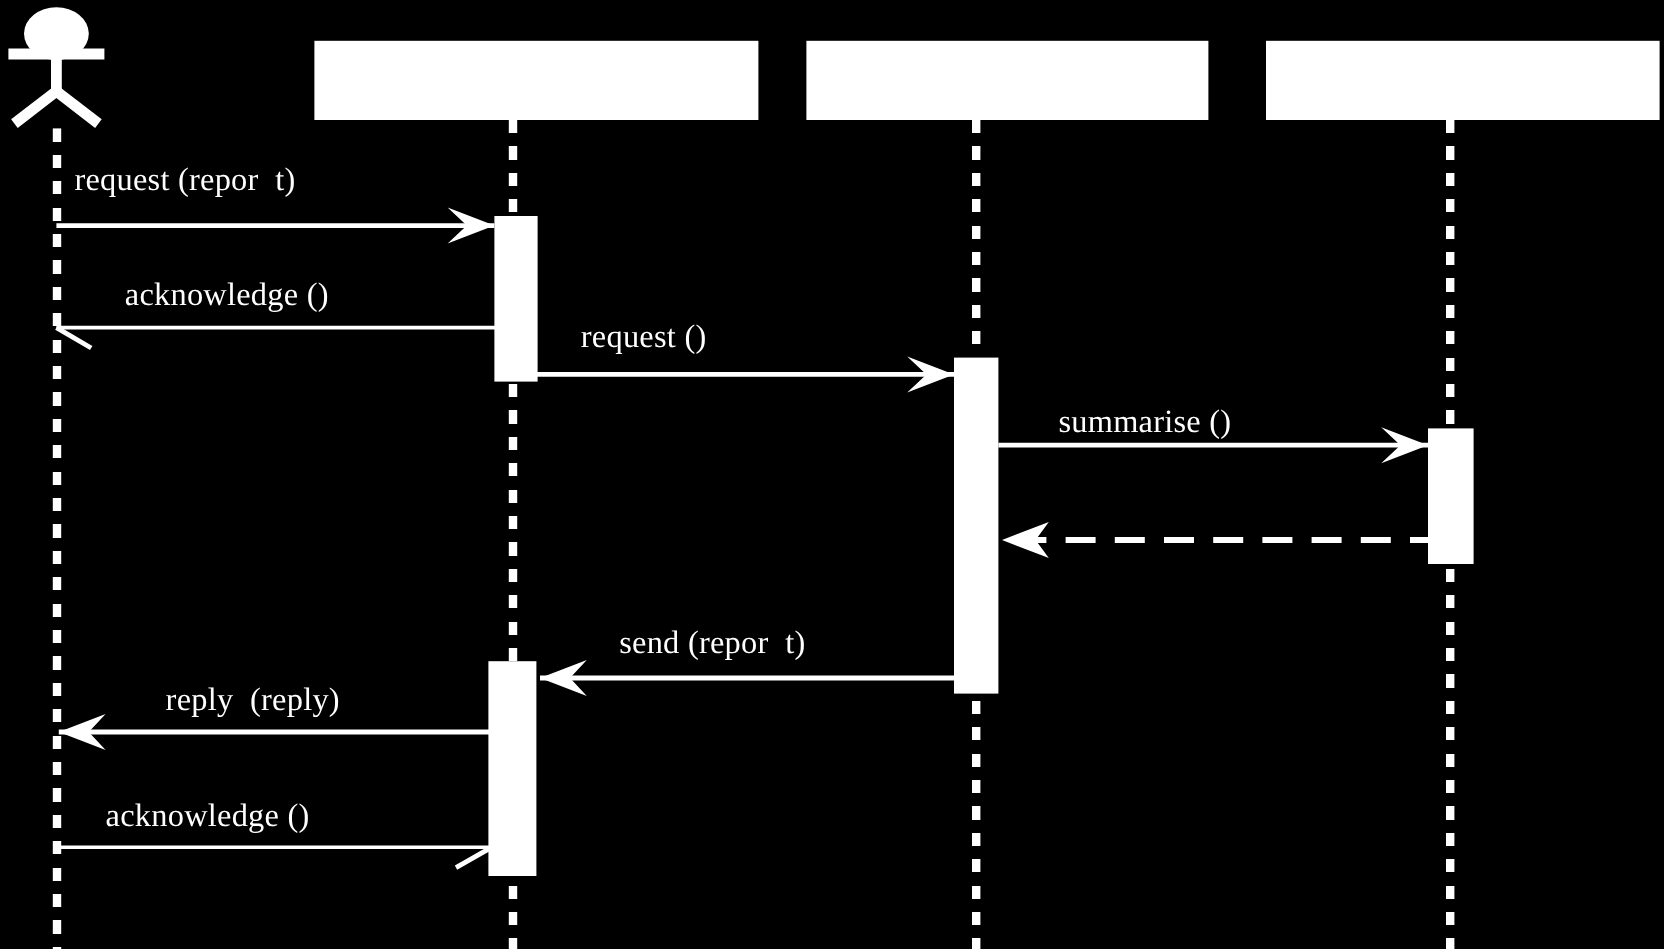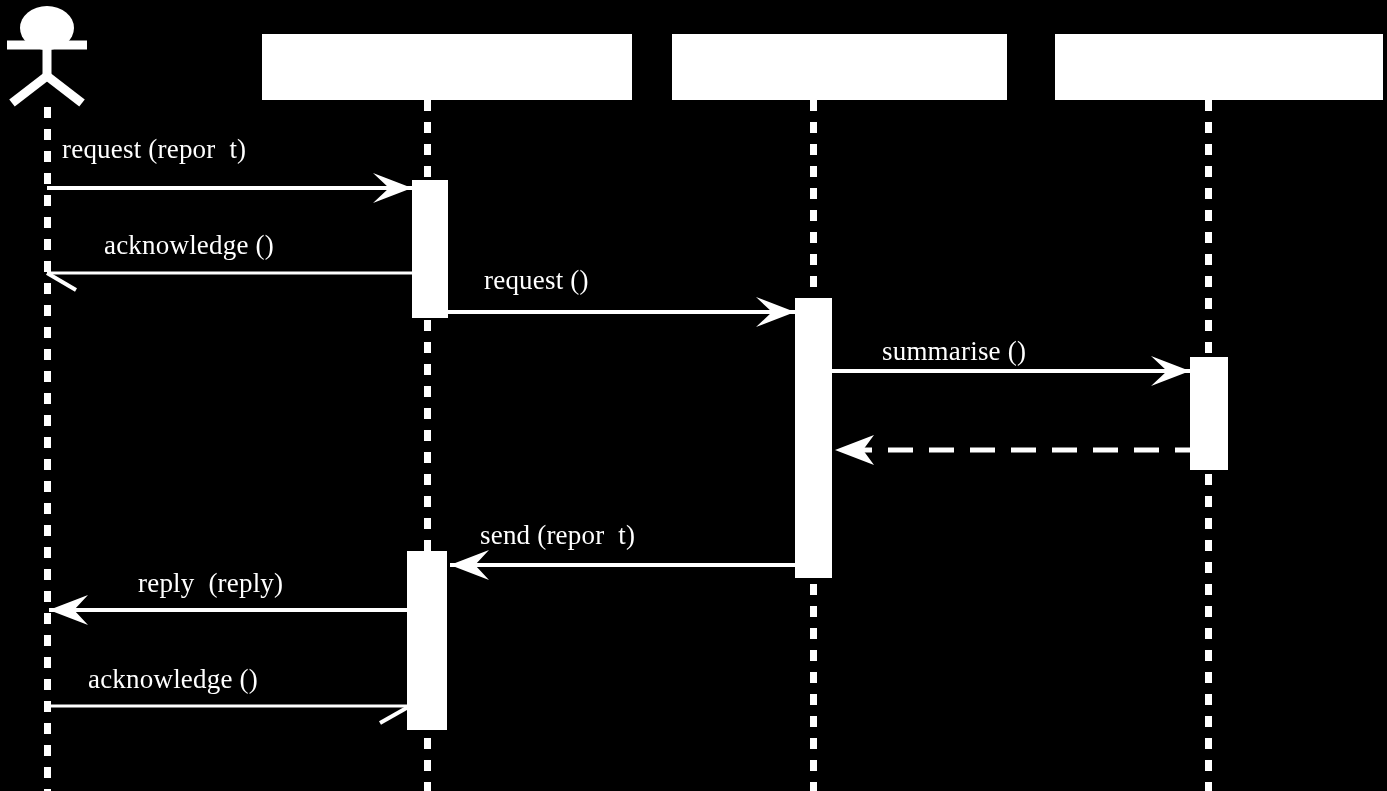--- a/index.html
+++ b/index.html
@@ -71,21 +71,21 @@
     <line x1="7" y1="18" x2="365" y2="18" stroke="#fff" stroke-width="4"></line>
     <path d="M 365 18 L 326 3 L 342 18 L 326 33 Z" fill="#fff"></path>
   </svg>
 
   <div class="msg-label" style="left:0px;top:0px;"></div>
   <svg class="msg-svg" style="left:825px;top:432px;" width="380" height="40">
     <line x1="22" y1="18" x2="368" y2="18" stroke="#fff" stroke-width="5" stroke-dasharray="25,16"></line>
     <path d="M 10 18 L 49 3 L 38 18 L 49 33 Z" fill="#fff"></path>
   </svg>
 
-  <div class="msg-label" style="left:480px;top:522px;font-family:Liberation Serif, serif;">send (repor  t)</div>
+  <div class="msg-label" style="left:516px;top:522px;font-family:Liberation Serif, serif;">send (repor  t)</div>
   <svg class="msg-svg" style="left:440px;top:547px;" width="370" height="40">
     <line x1="10" y1="18" x2="358" y2="18" stroke="#fff" stroke-width="4"></line>
     <path d="M 10 18 L 49 3 L 35 18 L 49 33 Z" fill="#fff"></path>
   </svg>
 
   <div class="msg-label" style="left:138px;top:570px;">reply  (reply)</div>
   <svg class="msg-svg" style="left:40px;top:592px;" width="385" height="40">
     <line x1="9" y1="18" x2="370" y2="18" stroke="#fff" stroke-width="4"></line>
     <path d="M 9 18 L 48 3 L 34 18 L 48 33 Z" fill="#fff"></path>
   </svg>

